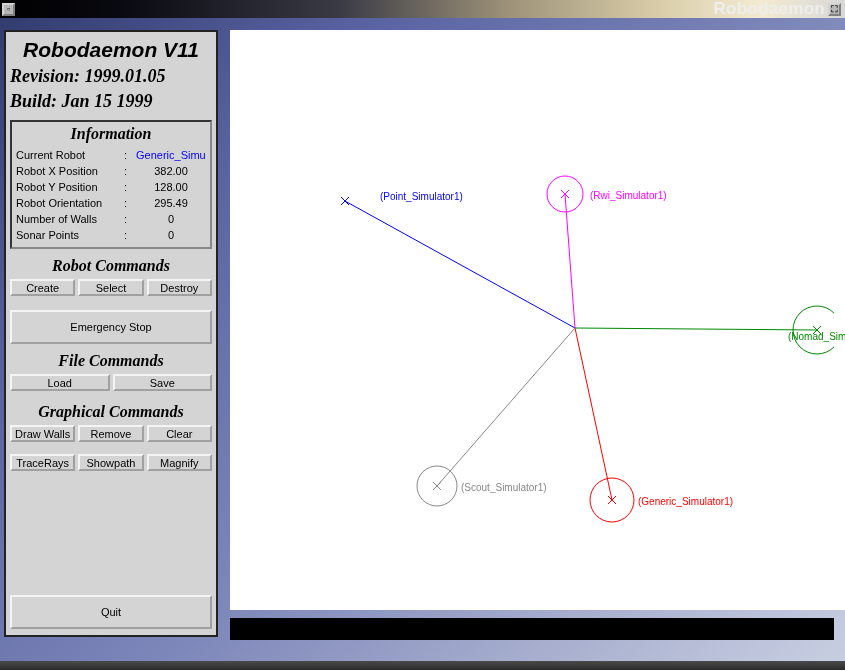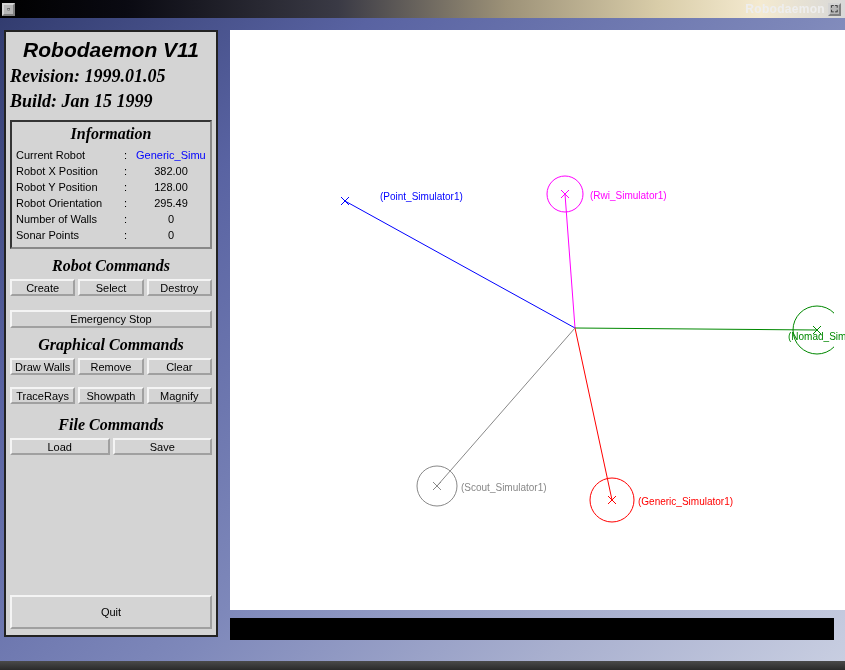--- a/index.html
+++ b/index.html
@@ -25,21 +25,21 @@
   .tb-left, .tb-right {
     display: flex;
     gap: 2px;
     padding: 0 2px;
     align-items: center;
   }
   .tb-title {
     position: absolute;
     right: 20px;
     color: #eee;
-    font-size: 12px;
+    font-size: 17px;
     letter-spacing: 0.3px;
   }
   .tb-btn {
     width: 13px;
     height: 13px;
     border: 2px outset #d4d4d4;
     background: #b6b6b6;
     box-sizing: border-box;
     display:flex;
     align-items:center;
@@ -131,21 +131,21 @@
     font-size: 11px;
     display: flex;
     align-items: center;
     justify-content: center;
     cursor: pointer;
     box-sizing: border-box;
     text-align: center;
   }
   .btn-mid {
     width: 100%;
-    height: 18px;
+    height: 34px;
     border: 2px outset #f4f4f4;
     background: #d4d4d4;
     font-size: 11px;
     display: flex;
     align-items: center;
     justify-content: center;
     cursor: pointer;
     box-sizing: border-box;
   }
   .canvas {
@@ -242,38 +242,38 @@
       <div class="btnrow" id="rc-row1">
           <div class="btn">Create</div>
           <div class="btn">Select</div>
           <div class="btn">Destroy</div>
         </div>
       <div style="height:2px"></div>
       <div class="btn-mid">Emergency Stop</div>
     </div>
 
     <div class="cmdgroup">
+      <div class="section-title">File Commands</div>
+      <div class="btnrow" id="fc-row">
+          <div class="btn">Load</div>
+          <div class="btn">Save</div>
+        </div>
+    </div>
+
+    <div class="cmdgroup">
       <div class="section-title">Graphical Commands</div>
       <div class="btnrow" id="gc-row1">
           <div class="btn">Draw Walls</div>
           <div class="btn">Remove</div>
           <div class="btn">Clear</div>
         </div>
       <div class="btnrow" id="gc-row2">
           <div class="btn">TraceRays</div>
           <div class="btn">Showpath</div>
           <div class="btn">Magnify</div>
-        </div>
-    </div>
-
-    <div class="cmdgroup">
-      <div class="section-title">File Commands</div>
-      <div class="btnrow" id="fc-row">
-          <div class="btn">Load</div>
-          <div class="btn">Save</div>
         </div>
     </div>
 
     <div style="position:absolute; bottom:6px; left:4px; right:4px;">
       <div class="btn-wide">Quit</div>
     </div>
   </div>
 
   <div class="canvas">
     <svg id="canvas-svg" width="604" height="580" style="position:absolute;top:0;left:0;">

